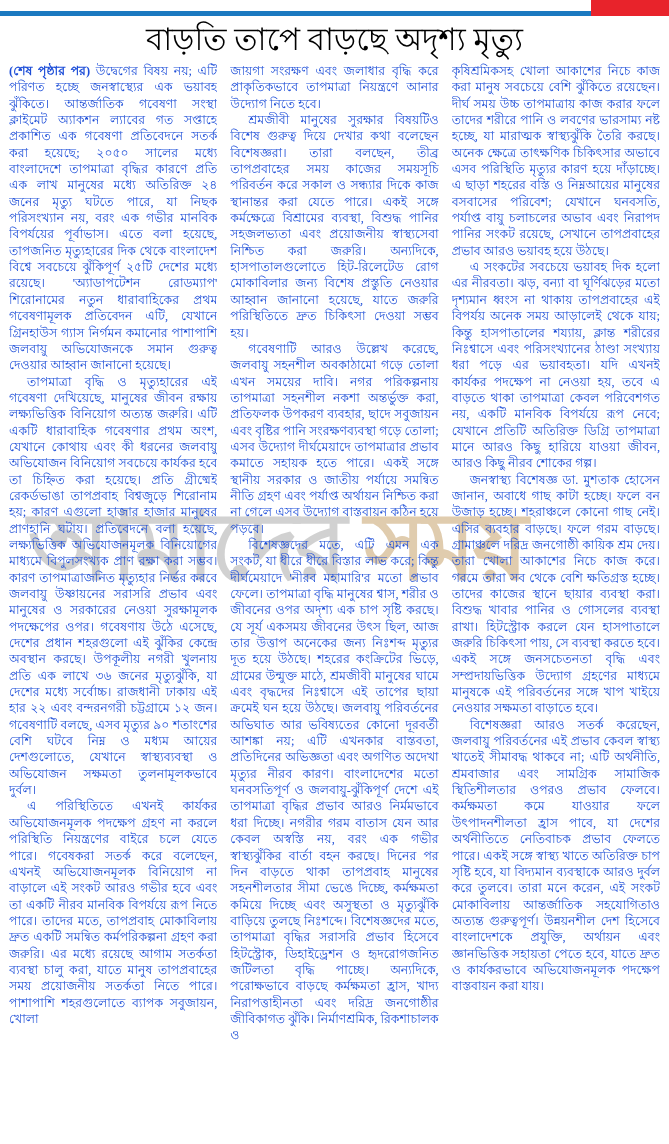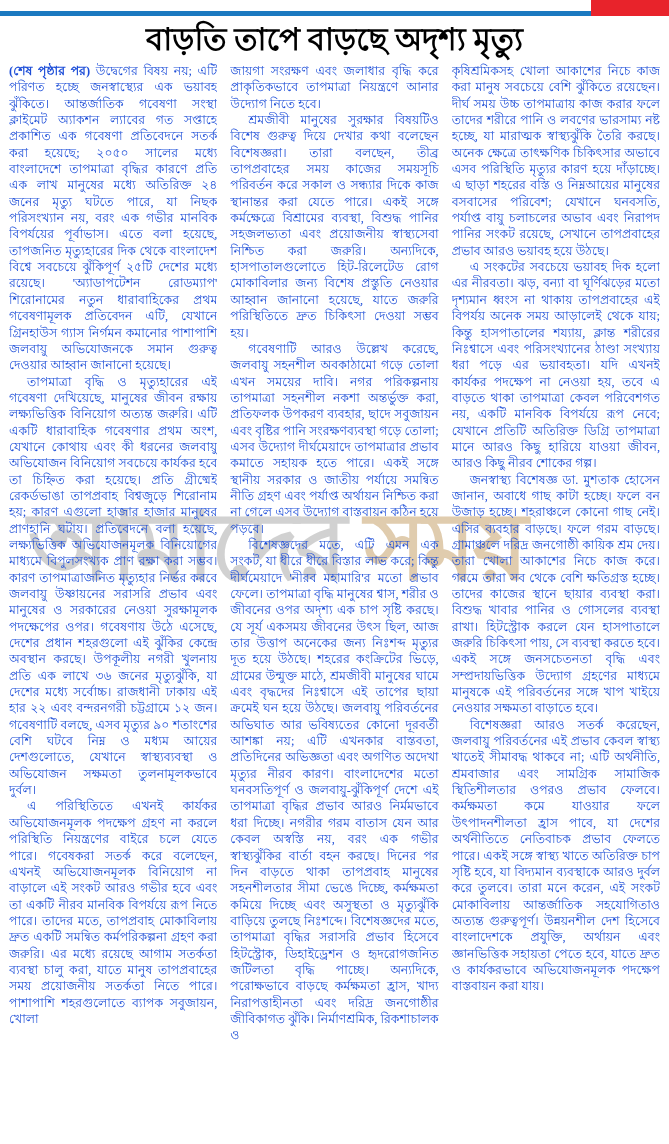--- a/index.html
+++ b/index.html
@@ -14,21 +14,21 @@
     position:absolute;left:0;top:11px;
     width:591px;height:5px;
   }
   .corner-flag{
     position:absolute;left:591px;top:0;
     width:78px;height:16px;
   }
   .headline{
     position:absolute;left:0;top:22px;width:100%;
     margin:0;text-align:center;
-    font-size:31px;line-height:36px;font-weight:700;color:#000;
+    font-size:31px;line-height:36px;font-weight:400;color:#000;
     letter-spacing:0;
   }
   .watermark{
     position:absolute;left:28px;top:500px;
     font-size:94px;font-weight:700;line-height:1;
     white-space:nowrap;letter-spacing:-3px;
     opacity:0.32;z-index:0;
     font-family:"Liberation Serif","DejaVu Serif",serif;
   }
   .columns{

